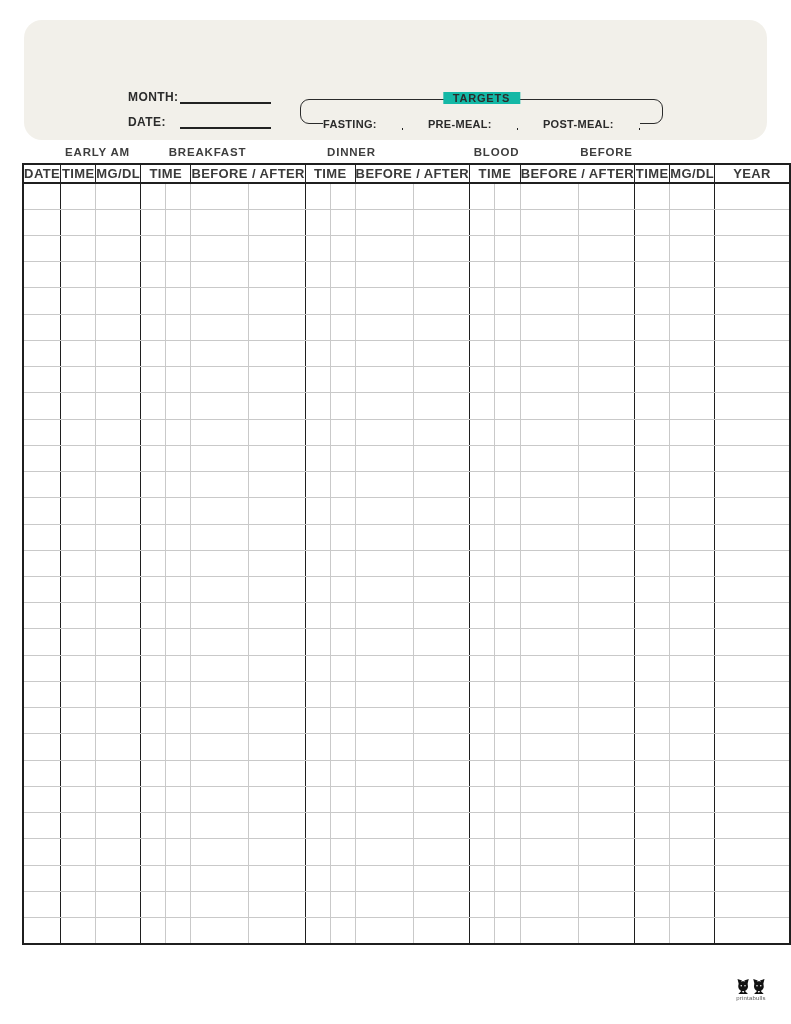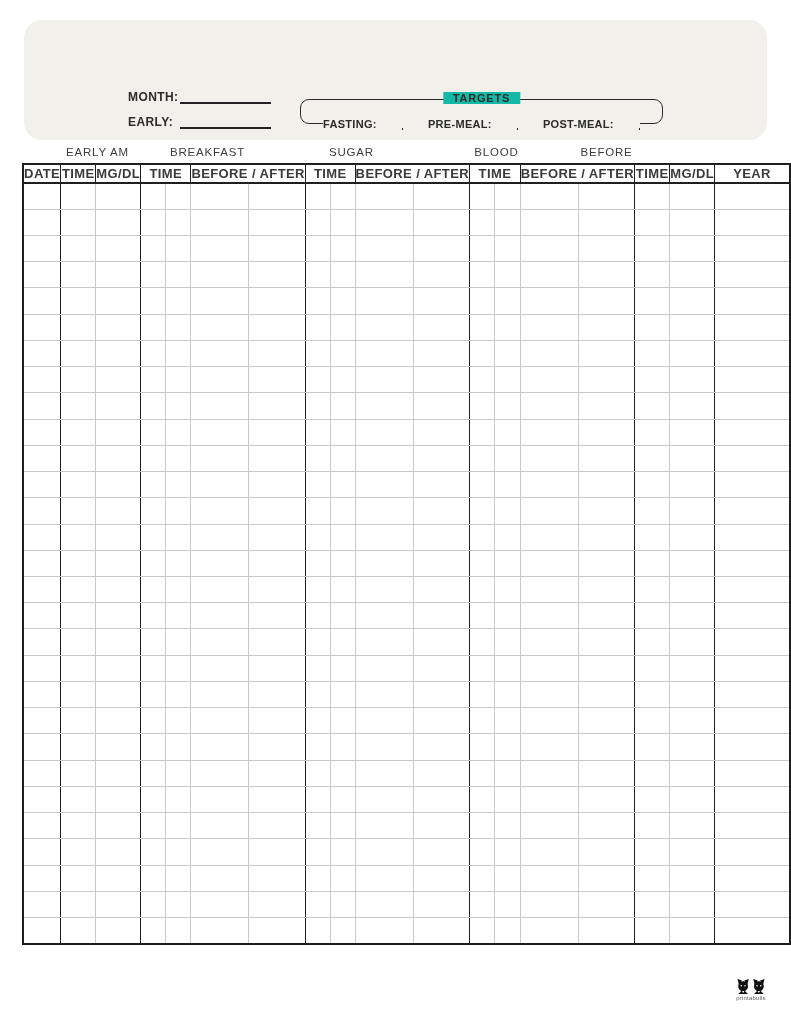--- a/index.html
+++ b/index.html
@@ -39,21 +39,21 @@
     white-space: nowrap;
   }
   .t-label { font-size: 11px; font-weight: 700; color: #2b2b2b; letter-spacing: 0.3px; }
   .t-line { display: inline-block; width: 46px; border-bottom: 2px solid #222222; height: 10px; }
 
   
   .section-row {
     position: absolute; left: 22px; top: 144px; width: 747px; height: 17px;
     display: flex;
   }
-  .section-row .sec { text-align: center; font-size: 11.5px; font-weight: 400;
+  .section-row .sec { text-align: center; font-size: 11.5px; font-weight: 700;
     color: #3d3d3d; letter-spacing: 0.8px; line-height: 17px; }
   .sp-date { width: 38px; } .sec-ea { width: 75px; } .sec-bf { width: 145px; }
   .sec-lu { width: 143px; } .sec-dn { width: 147px; } .sec-bt { width: 73px; }
   .sp-notes { width: 126px; }
 
   
   table.log {
     position: absolute; left: 22px; top: 163px;
     border-collapse: collapse; table-layout: fixed;
     border: 2px solid #1f1f1f;
@@ -86,21 +86,21 @@
 <body>
 
 <div class="banner">
 
   <div class="my-block">
     <div class="my-row">
       <span class="my-label">MONTH:</span>
       <span class="fill-line"></span>
     </div>
     <div class="my-row">
-      <span class="my-label">EARLY:</span>
+      <span class="my-label">DATE:</span>
       <span class="fill-line"></span>
     </div>
   </div>
 
   <div class="targets-box">
     <div class="targets-title">TARGETS</div>
     <div class="targets-fields">
       <span class="t-label">FASTING:</span>
       <span class="t-line"></span>
       <span class="t-label">PRE-MEAL:</span>
@@ -108,21 +108,21 @@
       <span class="t-label">POST-MEAL:</span>
       <span class="t-line"></span>
     </div>
   </div>
 </div>
 
 <div class="section-row">
   <div class="sp-date"></div>
   <div class="sec sec-ea">EARLY AM</div>
   <div class="sec sec-bf">BREAKFAST</div>
-  <div class="sec sec-lu">SUGAR</div>
+  <div class="sec sec-lu">DINNER</div>
   <div class="sec sec-dn">BLOOD</div>
   <div class="sec sec-bt">BEFORE</div>
   <div class="sp-notes"></div>
 </div>
 
 <table class="log">
   <colgroup>
     <col style="width:38px">
       <col style="width:37px">
       <col style="width:38px">

